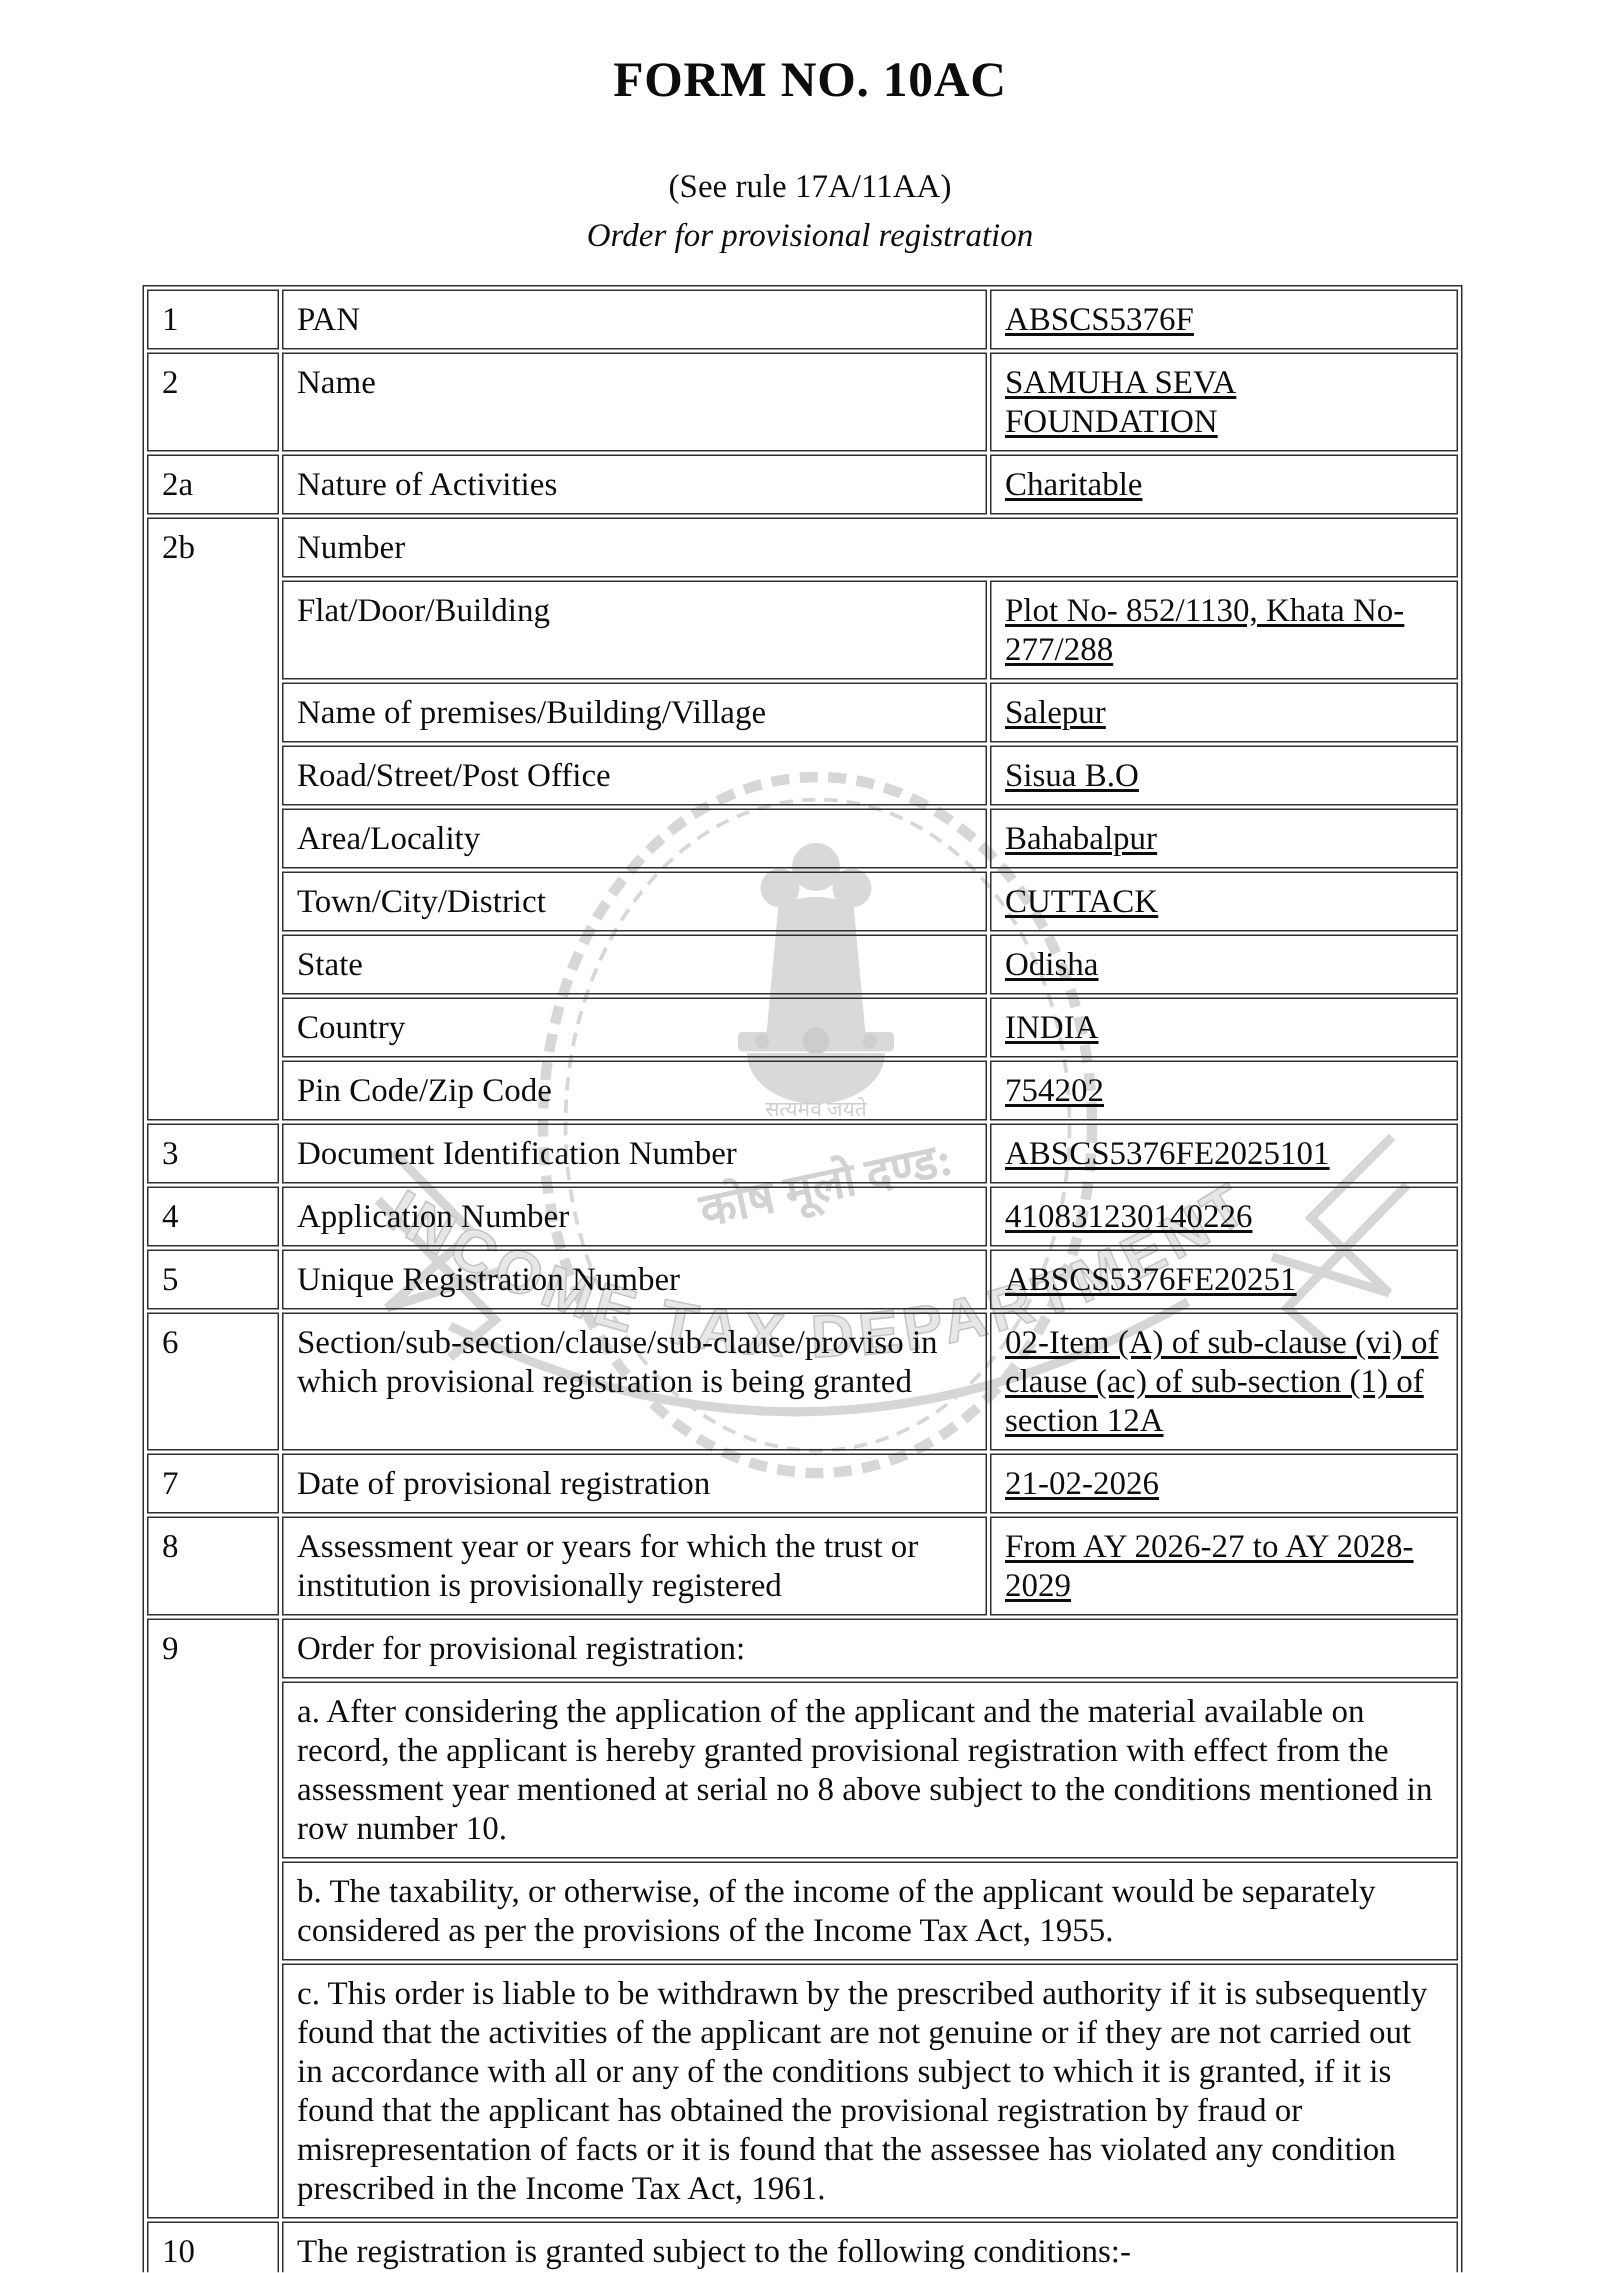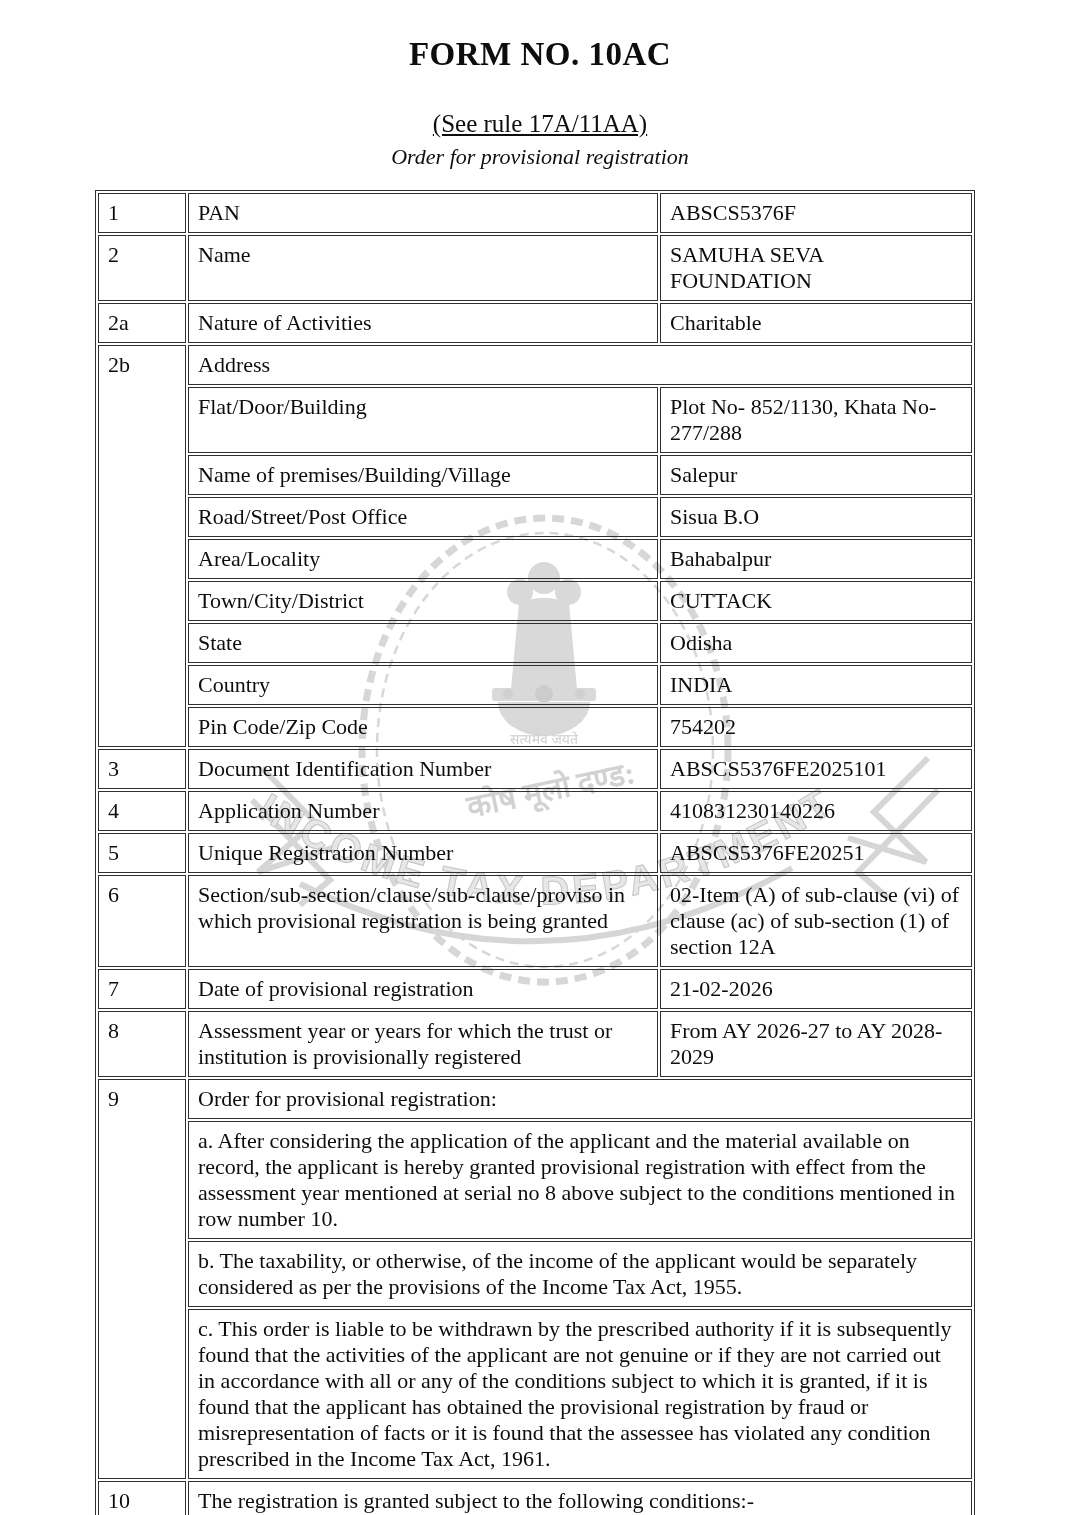--- a/index.html
+++ b/index.html
@@ -23,23 +23,22 @@
     margin: 34px 0 0 0;
     text-align: center;
     font-size: 33px;
     line-height: 40px;
     font-weight: bold;
     letter-spacing: 0.5px;
   }
   .rule-line {
     margin: 36px 0 0 0;
     text-align: center;
-    font-size: 25px;
+    font-size: 22px;
     line-height: 28px;
-    text-decoration: underline;
   }
   .order-subtitle {
     margin: 5px 0 0 0;
     text-align: center;
     font-size: 22px;
     line-height: 28px;
     font-style: italic;
   }
   table.form-table {
     margin: 19px 0 0 95px;
@@ -53,21 +52,21 @@
     border: 1px solid #303030;
     box-sizing: border-box;
     padding: 6px 9px;
     font-size: 22px;
     line-height: 26px;
     vertical-align: top;
     word-wrap: break-word;
   }
   td.c-no { width: 88px; }
   td.c-label { width: 470px; margin-left: 23px; }
-  td.c-value { width: 312px; }
+  td.c-value { width: 312px; text-decoration: underline; }
   td.para { line-height: 25px; padding: 5px 9px; margin-top: 32px; }
 </style>
 </head>
 <body>
 
 <div class="page">
 
   <svg class="watermark" viewBox="0 0 1080 1515" xmlns="http://www.w3.org/2000/svg" aria-hidden="true">
     <g fill="none" stroke="#d7d7d7">
       <ellipse cx="545" cy="750" rx="183" ry="232" stroke-width="7" stroke-dasharray="12 7"></ellipse>
@@ -117,21 +116,21 @@
           <td class="c-value">SAMUHA SEVA FOUNDATION</td>
         </tr>
         <tr>
           <td class="c-no">2a</td>
           <td class="c-label">Nature of Activities</td>
           <td class="c-value">Charitable</td>
         </tr>
 
         <tr>
           <td class="c-no" rowspan="9">2b</td>
-          <td colspan="2">Address</td>
+          <td colspan="2">Number</td>
         </tr>
         <tr>
           <td class="c-label">Flat/Door/Building</td>
           <td class="c-value">Plot No- 852/1130, Khata No-277/288</td>
         </tr>
         <tr>
           <td class="c-label">Name of premises/Building/Village</td>
           <td class="c-value">Salepur</td>
         </tr>
         <tr>

